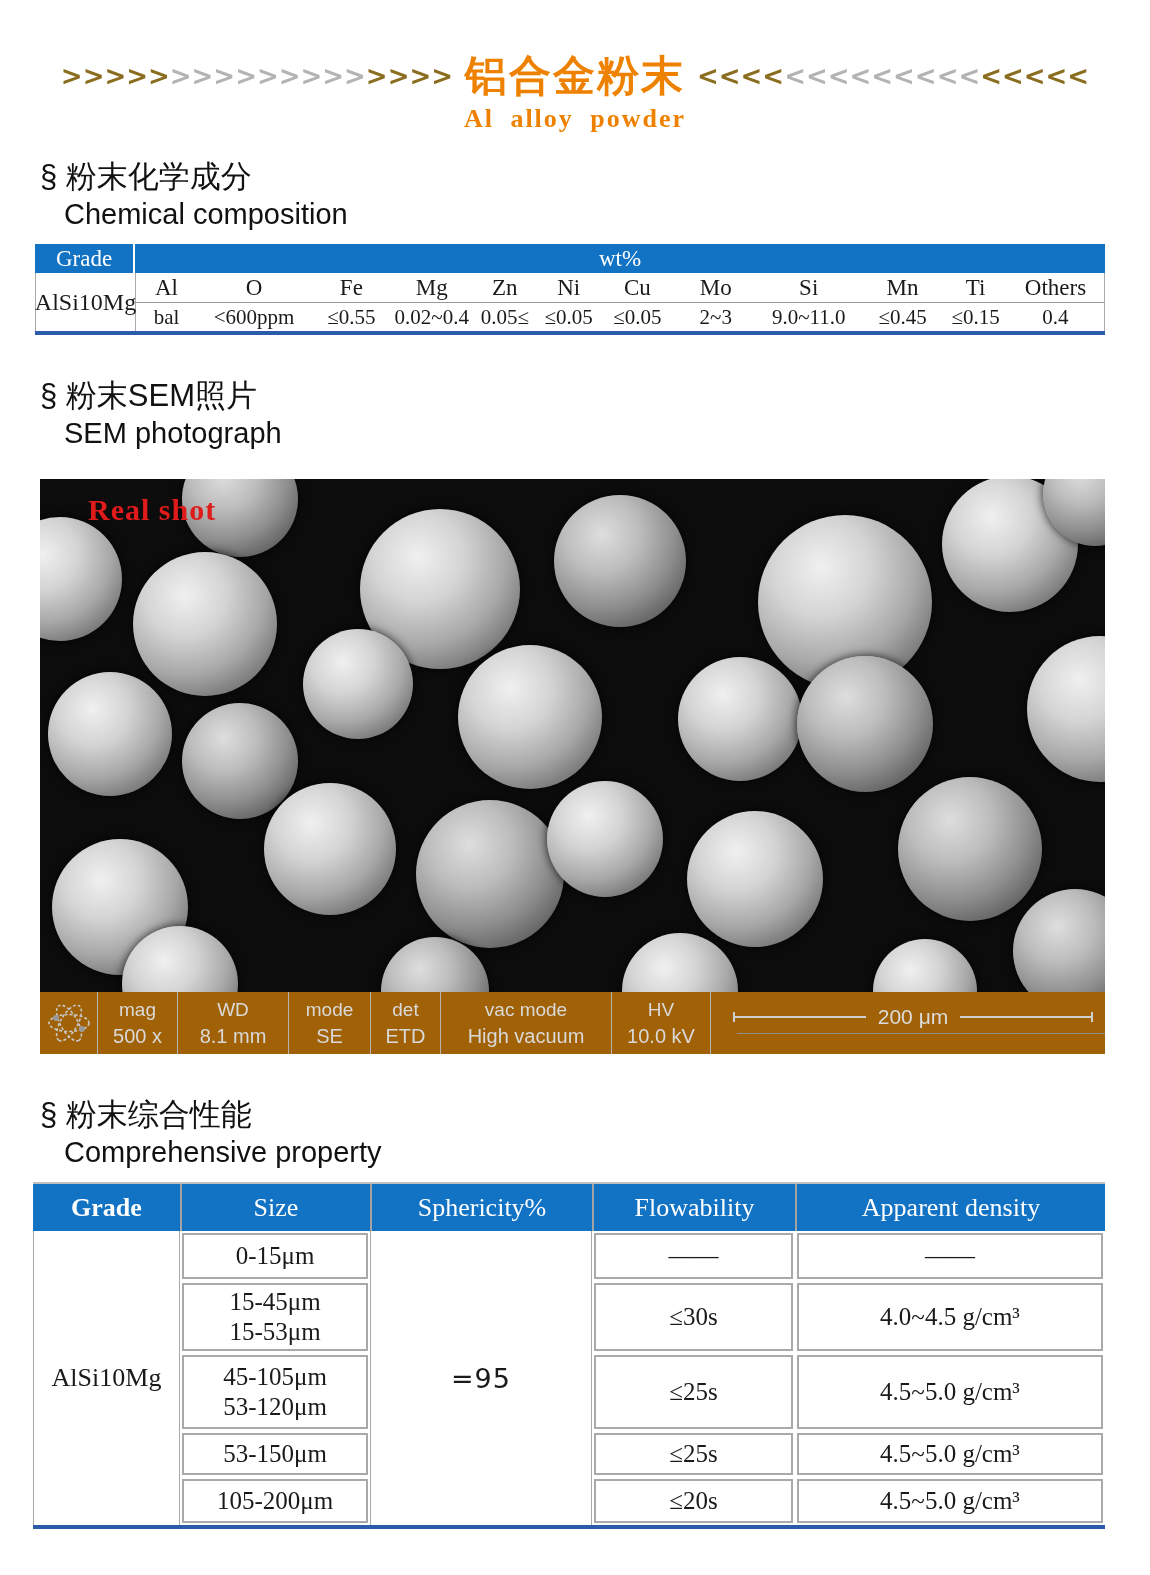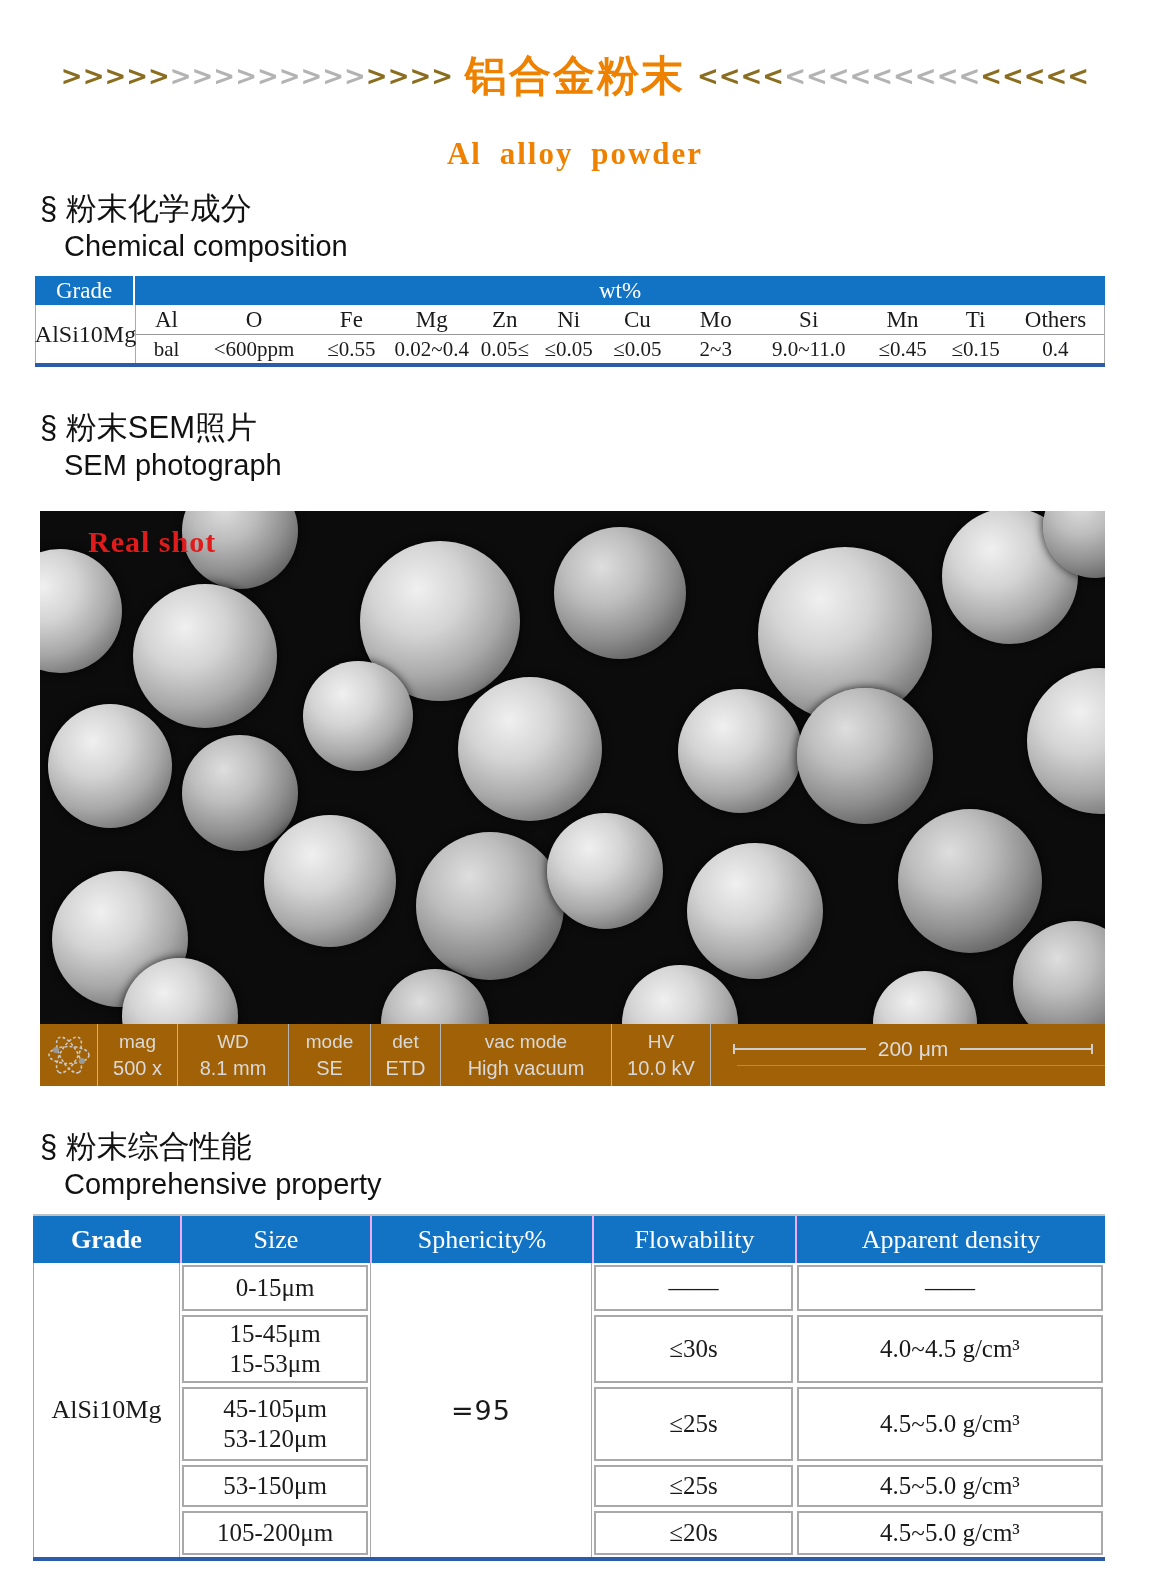--- a/index.html
+++ b/index.html
@@ -9,21 +9,21 @@
   *{box-sizing:border-box;}
   html,body{margin:0;padding:0;}
   body{width:1150px;height:1575px;background:#ffffff;font-family:"Liberation Sans",sans-serif;color:#1a1a1a;overflow:hidden;}
   .page{position:relative;width:1150px;height:1575px;}
 
   
   .hdr{padding-top:48px;text-align:center;}
   .hdr-row{display:flex;justify-content:center;align-items:center;gap:12px;height:56px;}
   .arrows{font-family:"DejaVu Sans",sans-serif;font-weight:bold;font-size:26px;white-space:nowrap;letter-spacing:0;}
   .hdr-zh{font-family:"DejaVu Sans",sans-serif;font-weight:bold;font-size:42px;letter-spacing:2px;color:var(--orange);}
-  .hdr-en{height:42px;font-family:"Liberation Serif",serif;font-weight:bold;font-size:31px;letter-spacing:2px;word-spacing:8px;color:var(--orange);margin-top:32px;}
+  .hdr-en{height:42px;font-family:"Liberation Serif",serif;font-weight:bold;font-size:26px;letter-spacing:2px;word-spacing:8px;color:var(--orange);}
 
   
   .sec{margin:12px 0 0 40px;}
   .sec.gap{margin-top:42px;}
   .sec-zh{font-size:31px;line-height:38px;color:#111;}
   .sec-en{font-size:29px;line-height:36px;margin-left:24px;color:#111;}
 
   
   .chem{margin:12px 0 0 35px;width:1070px;font-family:"Liberation Serif",serif;}
   .chem-hd{display:flex;height:29px;background:var(--blue);color:#fff;}
@@ -53,21 +53,21 @@
   .scale-row{position:absolute;left:22px;right:12px;top:13px;display:flex;align-items:center;}
   .scale-line{flex:1;height:2px;background:#cfcfcf;}
   .scale-tick{width:2px;height:10px;background:#cfcfcf;}
   .scale-text{padding:0 12px;font-size:21px;color:#dcdcdc;}
   .scale-sub{position:absolute;left:26px;right:0;top:41px;height:1px;background:#8f8f8f;}
 
   
   .prop{margin:12px 0 0 33px;width:1072px;font-family:"Liberation Serif",serif;border-top:2px solid #c0c0c0;}
   .prop-hd{display:flex;height:47px;background:var(--blue);color:#fff;}
   .prop-hd-cell{display:flex;align-items:center;justify-content:center;font-size:26px;}
-  .prop-hd-cell + .prop-hd-cell{border-left:2px solid #f0abfc;}
+  .prop-hd-cell + .prop-hd-cell{border-left:2px solid #a3a3a3;}
   .prop-hd-cell:nth-child(1){width:147px;font-weight:bold;}
   .prop-hd-cell:nth-child(2){width:190px;}
   .prop-hd-cell:nth-child(3){width:222px;}
   .prop-hd-cell:nth-child(4){width:203px;text-align:center;}
   .prop-hd-cell:nth-child(5){width:310px;}
   .prop-bd{display:flex;height:294px;}
   .col-plain{display:flex;align-items:center;justify-content:center;border-left:1.5px solid #a9a9a9;border-right:1.5px solid #a9a9a9;}
   .prop-grade{width:147px;font-size:26px;}
   .prop-size{width:190px;}
   .prop-sph{width:222px;font-family:"DejaVu Sans",sans-serif;font-size:27px;letter-spacing:1px;}

